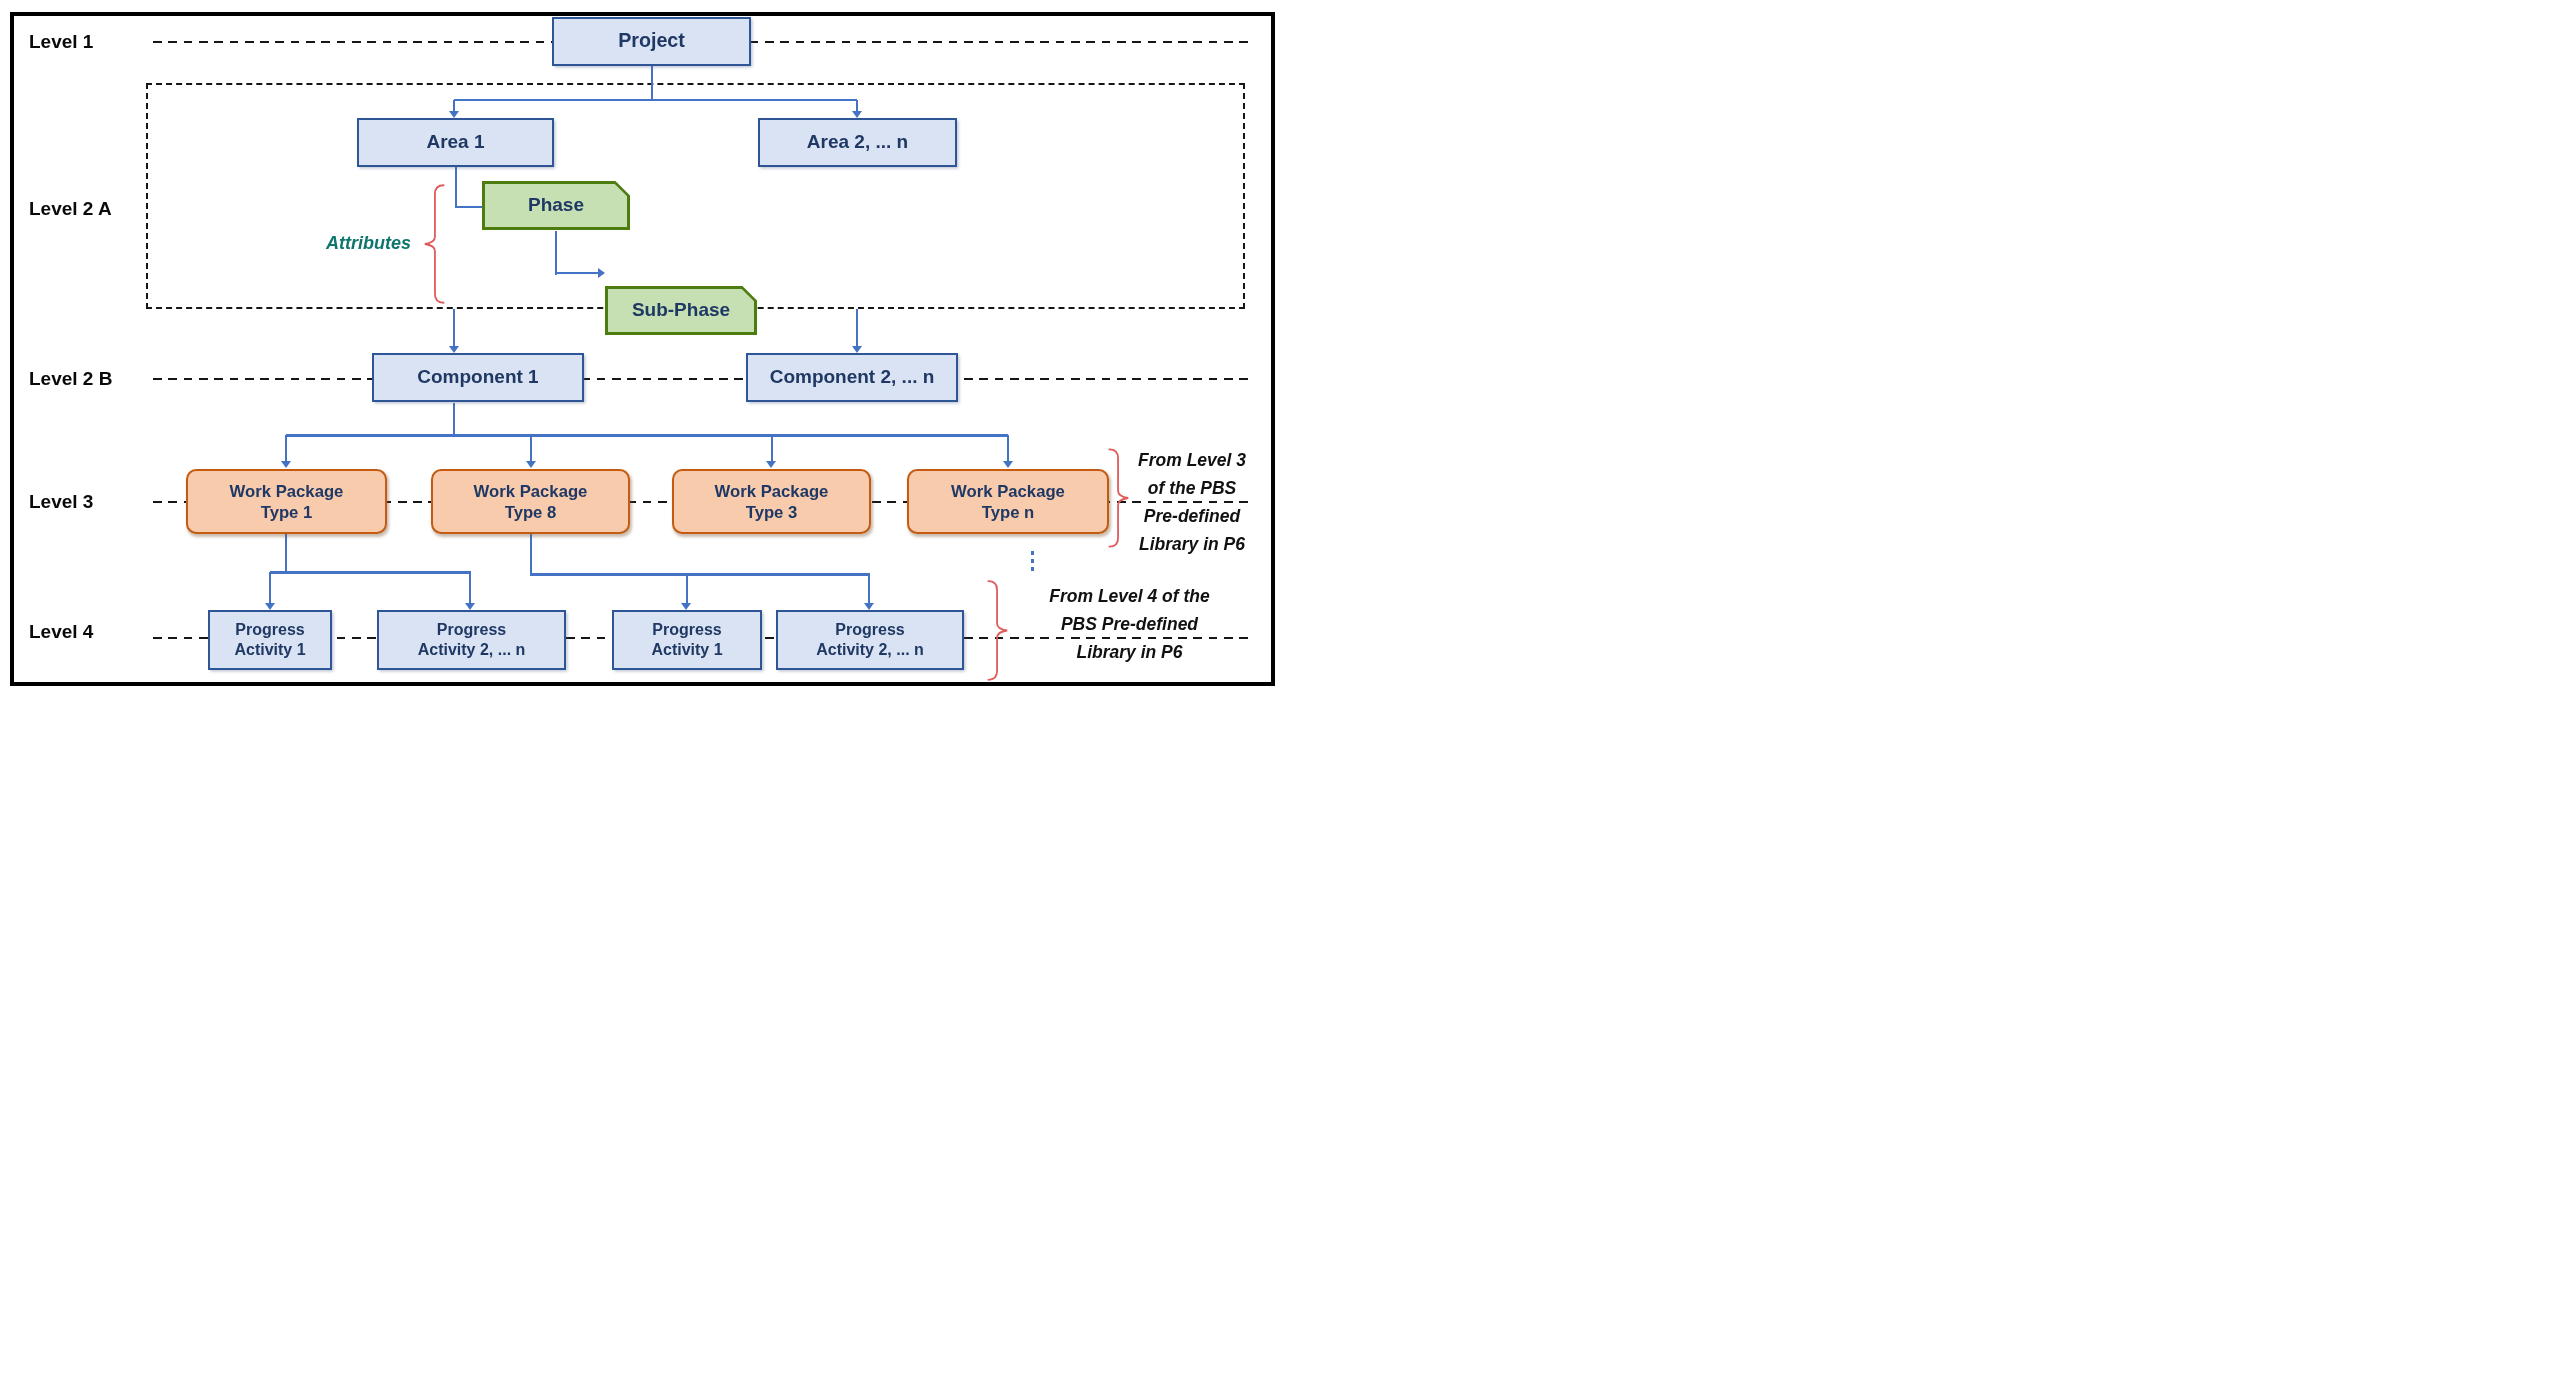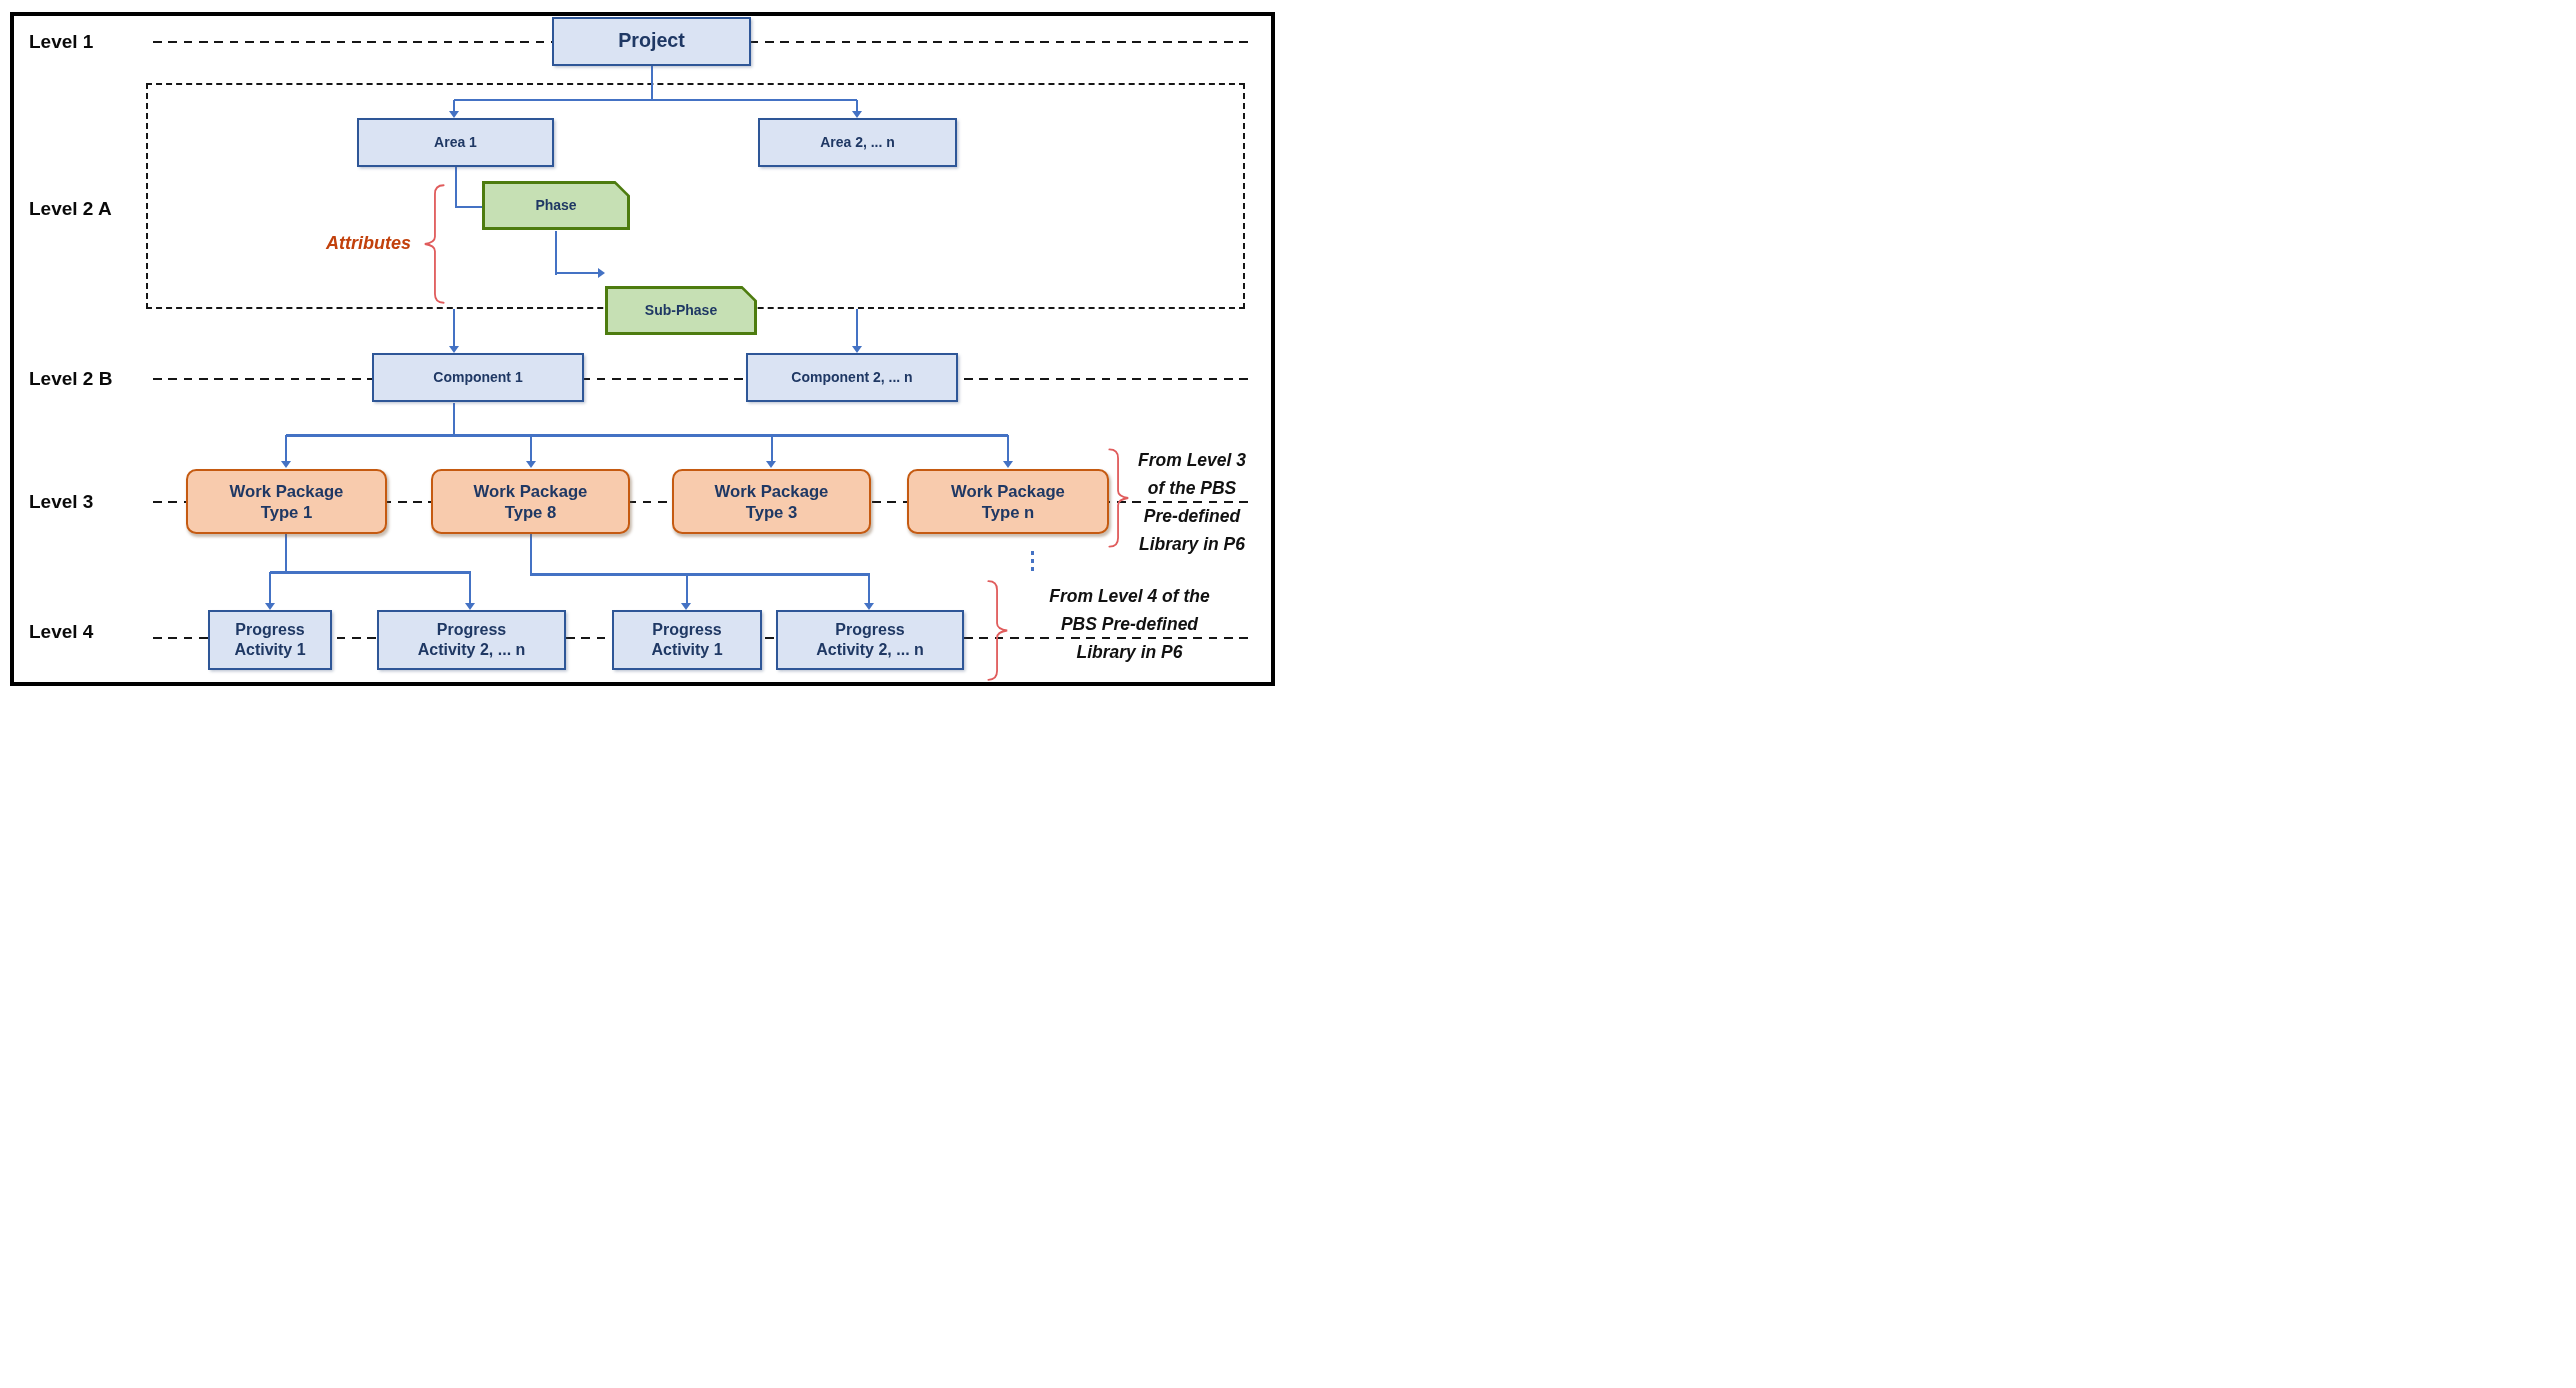--- a/index.html
+++ b/index.html
@@ -24,25 +24,25 @@
         box-shadow:1.5px 2.2px 2.9px rgba(80,100,135,.4);}
   .obox{position:absolute;box-sizing:border-box;background:#f8cbad;border:2.9px solid #c55a11;
         border-radius:10.2px;display:flex;flex-direction:column;align-items:center;justify-content:center;
         z-index:3;box-shadow:1.5px 2.2px 2.9px rgba(120,90,60,.4);}
   .gbox{position:absolute;background:#4d7c0f;z-index:3;
         clip-path:polygon(0 0,calc(100% - 14.6px) 0,100% 14.6px,100% 100%,0 100%);
         filter:drop-shadow(1.5px 2.2px 1.5px rgba(90,120,80,.4));}
   .gbox .gin{position:absolute;inset:2.9px;background:#c6e0b4;display:flex;align-items:center;justify-content:center;
         clip-path:polygon(0 0,calc(100% - 12.4px) 0,100% 12.4px,100% 100%,0 100%);}
   .bt{color:#1f3864;font-weight:600;text-align:center;line-height:1.2;}
-  .t27{font-size:19.7px;} .t26{font-size:14px;} .t23{font-size:16.7px;line-height:21px;} .t22{font-size:16px;line-height:20.4px;}
+  .t27{font-size:19.7px;} .t26{font-size:19px;} .t23{font-size:16.7px;line-height:21px;} .t22{font-size:16px;line-height:20.4px;}
   .note{position:absolute;font-style:italic;font-weight:600;color:#111;text-align:center;
         z-index:4;font-size:17.5px;line-height:28px;}
   .attr-label{position:absolute;left:262px;top:233px;width:149px;text-align:right;font-style:italic;
-        font-weight:600;font-size:18px;color:#c2410c;z-index:4;}
+        font-weight:600;font-size:18px;color:#0f766e;z-index:4;}
   .brace{position:absolute;z-index:4;}
   .dot{position:absolute;width:2.9px;height:4.4px;background:#4472c4;z-index:2;}
 </style>
 </head>
 <body>
 
 <div class="canvas">
 
   <div class="frame"></div>
 

